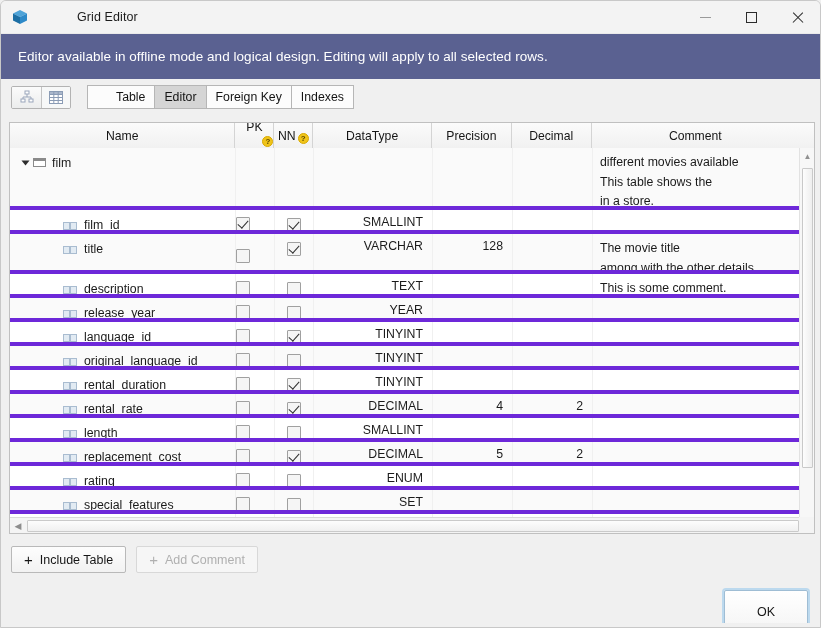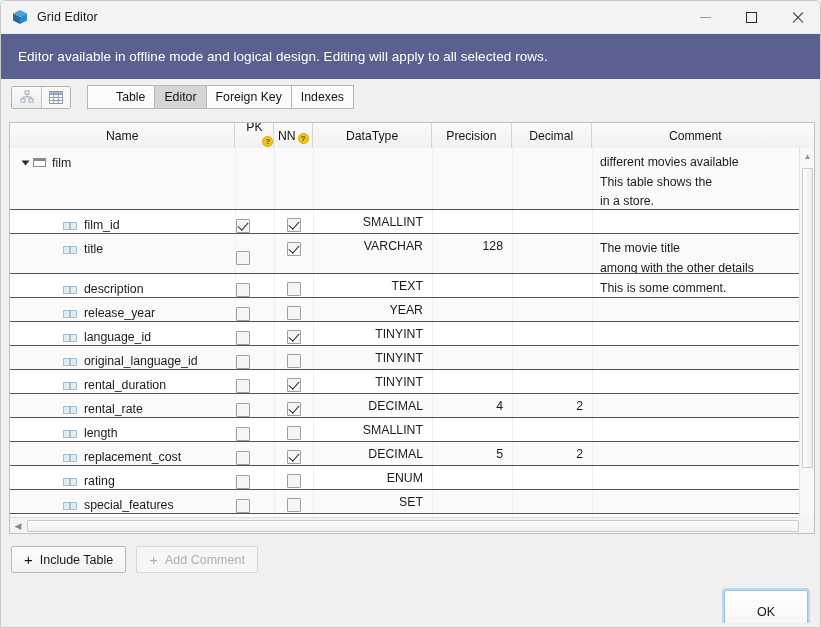--- a/index.html
+++ b/index.html
@@ -21,20 +21,21 @@
   }
 
   
   .titlebar {
     height: 33px;
     background: #f3f3f3;
     display: flex;
     align-items: center;
     position: relative;
     border-bottom: 1px solid #eaeaea;
+    gap: 40px;
   }
   .tb-icon {
     width: 16px; height: 16px;
     margin-left: 11px; margin-right: 9px;
     position: relative;
     flex: none;
   }
   .tb-title {
     font-size: 12.5px;
     color: #1b1b1b;
@@ -148,21 +149,21 @@
     font-weight: bold;
   }
 
   .gbodyclip {
     position: relative;
     height: 386px;
     overflow: hidden;
   }
   .gbody { position: absolute; left: 0; top: 0; width: 791px; }
 
-  .grow { display: flex; border-bottom: 1px solid #6d28d9; }
+  .grow { display: flex; border-bottom: 4px solid #6d28d9; }
   .grow.alt { background: #fafafa; }
   .gc {
     border-right: 1px solid #f0f0f0;
     font-size: 12.3px;
     color: #1b1b1b;
     padding: 5px 0 0 0;
     overflow: hidden;
   }
   .gc.name { padding-left: 0; display: flex; align-items: flex-start; }
   .gc.center { display: flex; align-items: flex-start; justify-content: center; }

